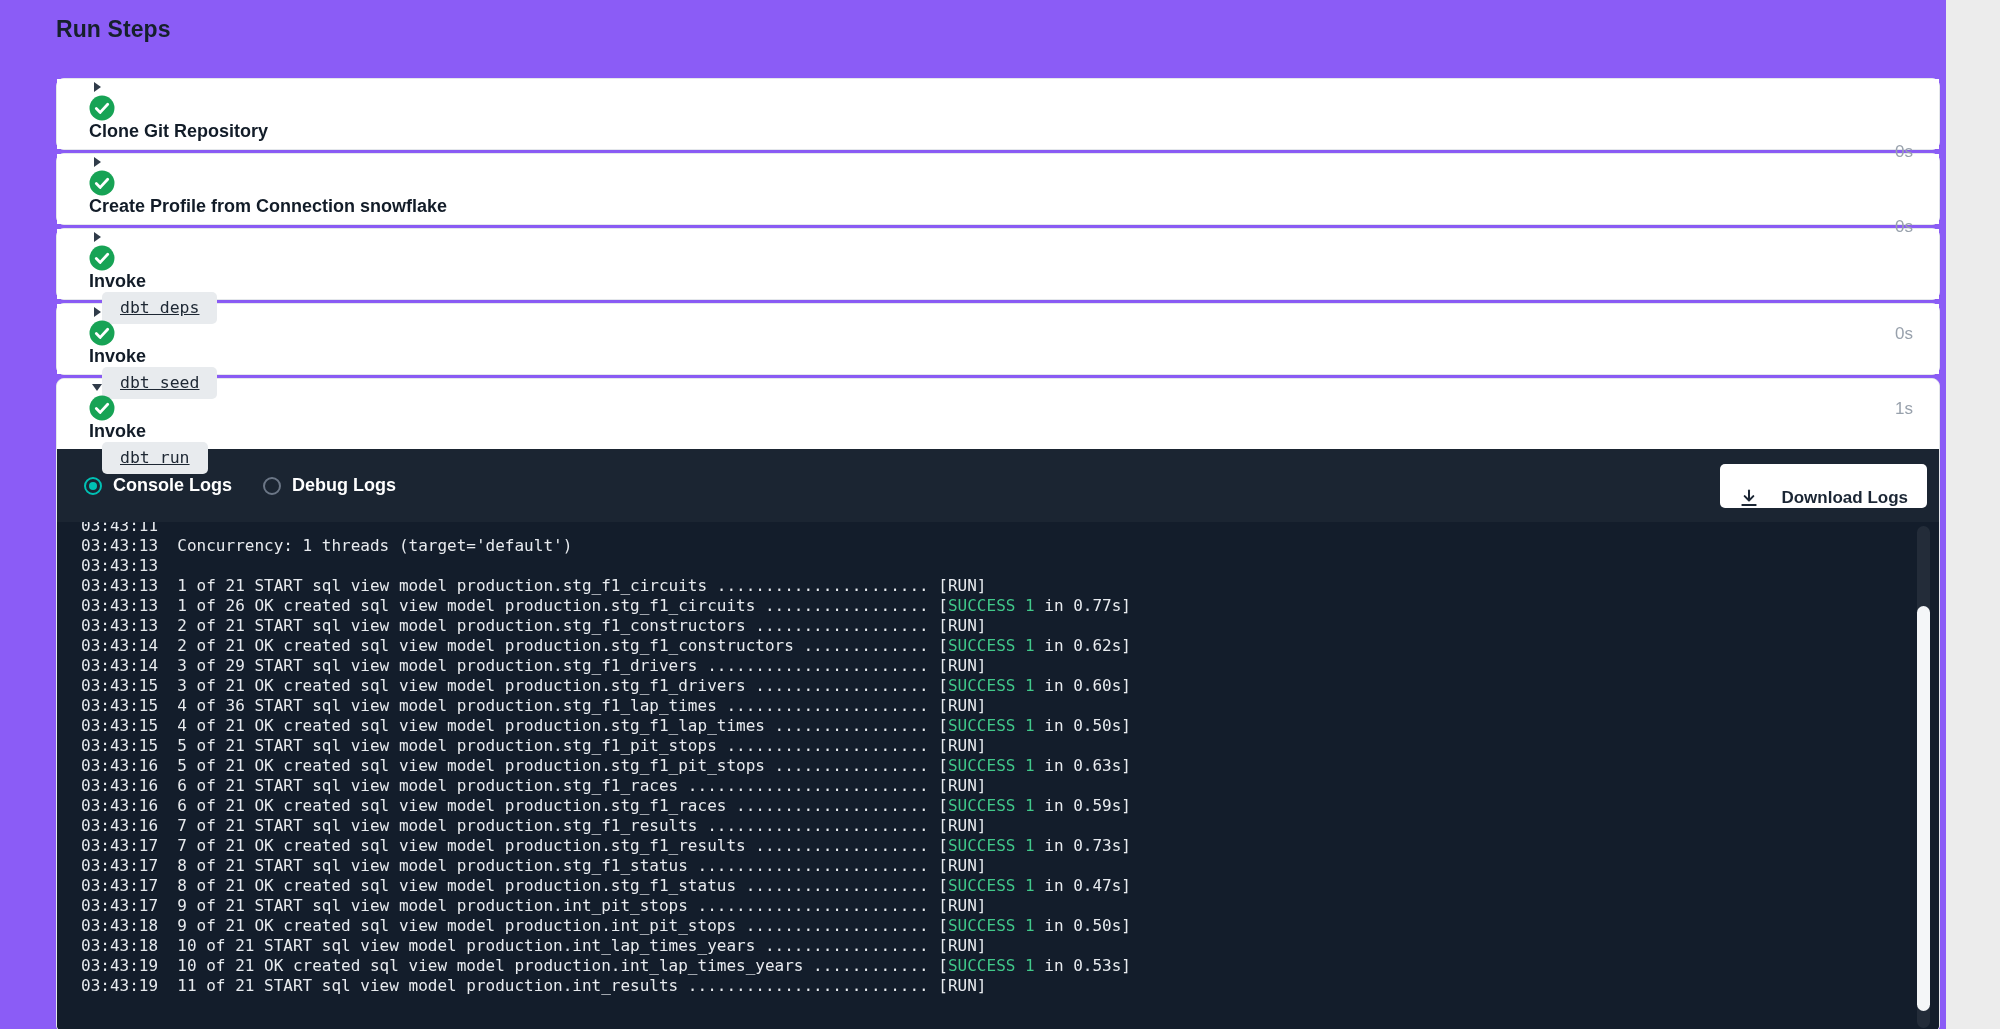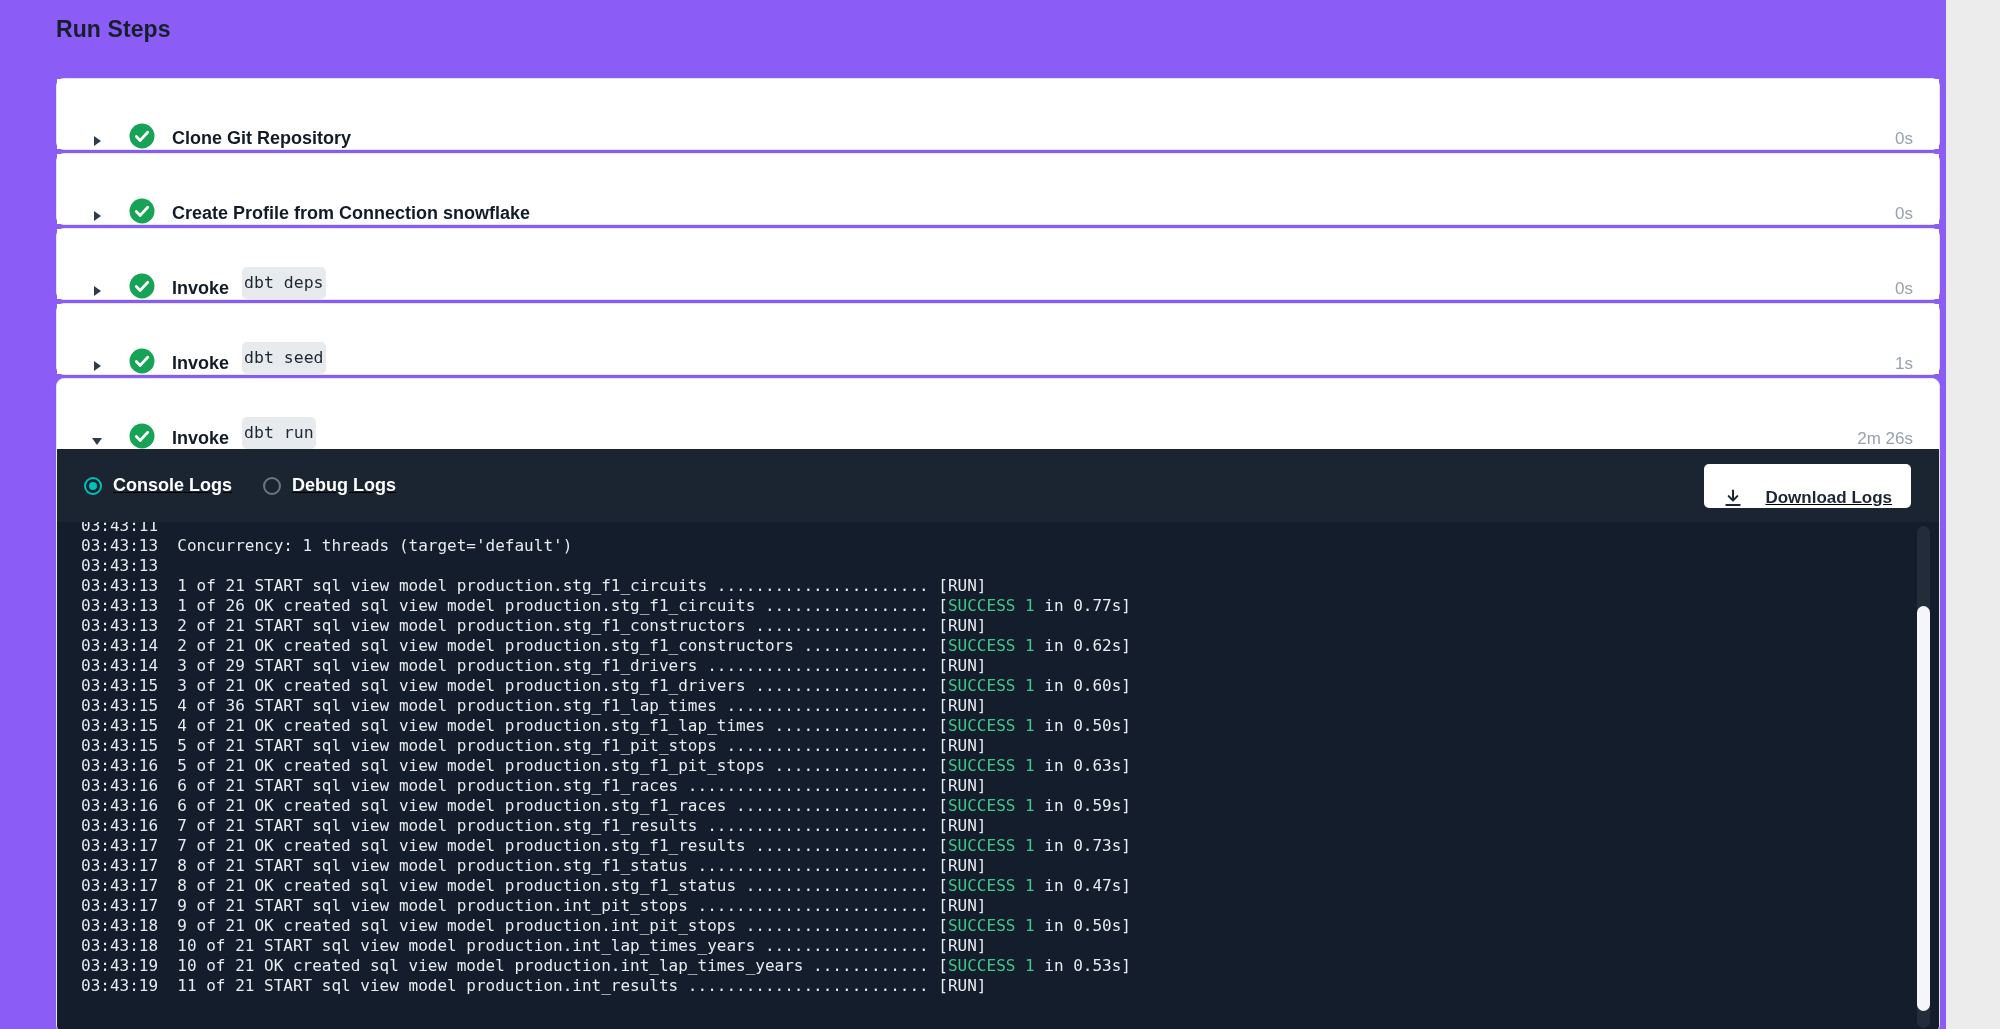--- a/index.html
+++ b/index.html
@@ -36,24 +36,25 @@
   .step-card {
     background: #ffffff;
     border: 1px solid #e4e7eb;
     border-radius: 8px;
     margin-bottom: 3px;
     box-shadow: 0 1px 2px rgba(16,24,40,.03);
   }
   .step-header {
     height: 70px;
     display: flex;
-    align-items: flex-end;
+    align-items: flex-start;
     padding: 0 26px 0 32px;
     cursor: pointer;
     background: #ffffff;
+    flex-direction: column;
   }
   .chevron {
     width: 16px; height: 16px;
     margin-right: 24px;
     display: inline-flex;
     flex: 0 0 auto;
   }
   .check {
     width: 26px; height: 26px;
     margin-right: 17px;
@@ -65,40 +66,40 @@
     font-weight: 700;
     color: #121c28;
     white-space: nowrap;
   }
   .cmd-chip {
     font-family: "DejaVu Sans Mono", monospace;
     font-size: 16.5px;
     background: #e8ebee;
     color: #1d2733;
     border-radius: 5px;
-    padding: 6px 2px 7px;
+    padding: 6px 18px 7px;
     margin-left: 13px;
     white-space: pre;
+    text-decoration: underline;
   }
   .duration {
     margin-left: auto;
     font-size: 17px;
     color: #98a1ac;
     white-space: nowrap;
   }
 
   
   .expanded-card { overflow: hidden; }
   .log-panel { background: var(--panel-header-bg, #1b2532); }
   .log-toolbar {
     height: 73px;
     display: flex;
     align-items: center;
-    padding: 0 28px 0 27px;
-    text-decoration: underline;
+    padding: 0 12px 0 27px;
   }
   .radio-option {
     display: flex;
     align-items: center;
     gap: 11px;
     margin-right: 31px;
     cursor: pointer;
   }
   .radio-dot {
     width: 18px; height: 18px;

